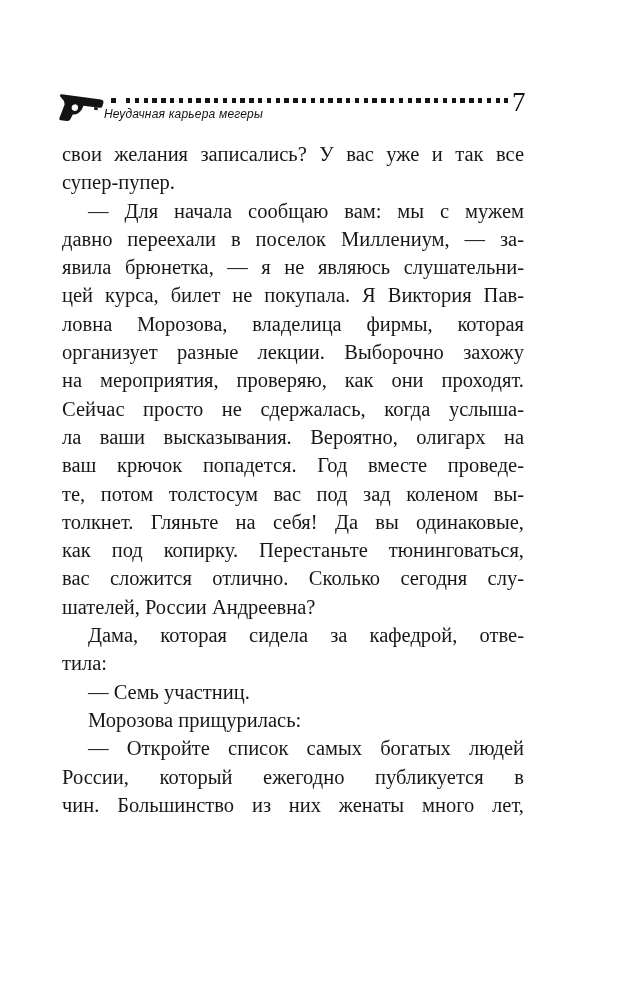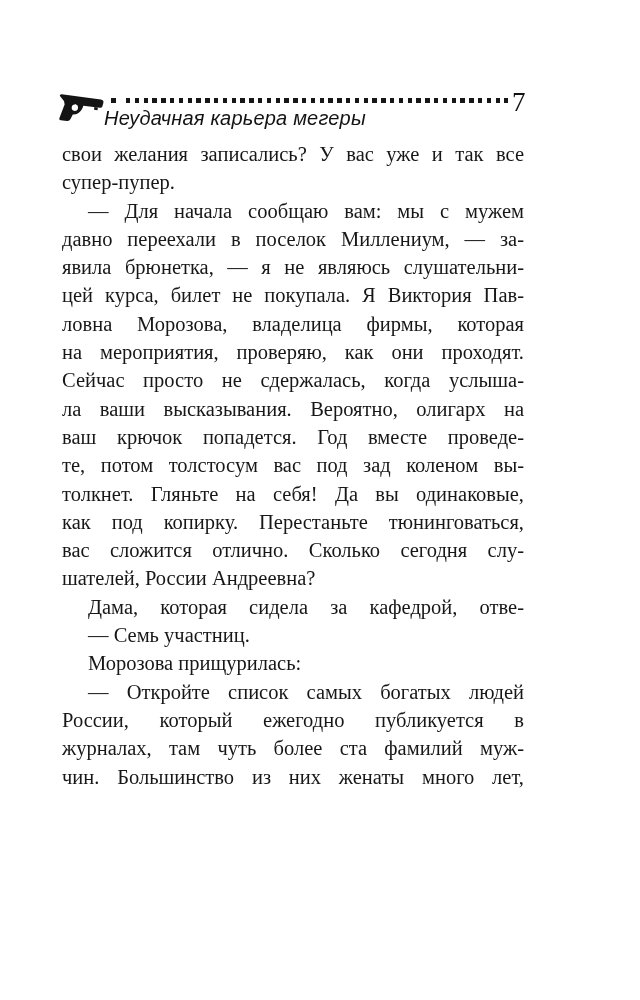--- a/index.html
+++ b/index.html
@@ -13,21 +13,21 @@
   
   .hdr { position:absolute; left:0; top:0; width:640px; height:140px; }
   .gun { position:absolute; left:57px; top:91px; width:47px; height:31px;
          transform:rotate(7deg); transform-origin:30% 50%; }
   .dot-first { position:absolute; left:111px; top:98px; width:4.6px; height:4.6px;
                background:var(--ink); }
   .dots-run { position:absolute; left:126px; top:98px; width:382px; height:4.6px;
               background:repeating-linear-gradient(90deg, var(--ink) 0 4.4px, transparent 4.4px 8.8px); }
   .running-title { position:absolute; left:104px; top:107px;
                    font-family:"Liberation Sans", sans-serif; font-style:italic;
-                   font-size:20px; letter-spacing:.2px; color:#121212; white-space:nowrap; }
+                   font-size:12px; letter-spacing:.2px; color:#121212; white-space:nowrap; }
   .pageno { position:absolute; left:512px; top:89px; font-size:27px; line-height:1;
             font-family:"Liberation Serif", serif; color:#111; }
   
   .text-column { position:absolute; left:62px; top:140px; width:462px; }
   .line {
     font-size:20.5px; line-height:28.3px; white-space:nowrap;
     text-align:justify; text-align-last:justify; color:#171717;font-family:Liberation Serif, serif;
   }
   .line.last { text-align-last:left; }
   .line.indent { text-indent:26px; }
@@ -54,40 +54,41 @@
       <div>
         <div class="line">свои желания записались? У вас уже и так все</div>
         <div class="line last">супер-пупер.</div>
       </div>
       <div>
         <div class="line indent">— Для начала сообщаю вам: мы с мужем</div>
         <div class="line">давно переехали в поселок Миллениум, — за-</div>
         <div class="line">явила брюнетка, — я не являюсь слушательни-</div>
         <div class="line">цей курса, билет не покупала. Я Виктория Пав-</div>
         <div class="line">ловна Морозова, владелица фирмы, которая</div>
+        <div class="line">организует разные лекции. Выборочно захожу</div>
         <div class="line">на мероприятия, проверяю, как они проходят.</div>
         <div class="line">Сейчас просто не сдержалась, когда услыша-</div>
         <div class="line">ла ваши высказывания. Вероятно, олигарх на</div>
         <div class="line">ваш крючок попадется. Год вместе проведе-</div>
         <div class="line">те, потом толстосум вас под зад коленом вы-</div>
         <div class="line">толкнет. Гляньте на себя! Да вы одинаковые,</div>
         <div class="line">как под копирку. Перестаньте тюнинговаться,</div>
         <div class="line">вас сложится отлично. Сколько сегодня слу-</div>
         <div class="line last">шателей, России Андреевна?</div>
       </div>
       <div>
         <div class="line indent">Дама, которая сидела за кафедрой, отве-</div>
+        <div class="line last">тила:</div>
       </div>
       <div>
         <div class="line last indent">— Семь участниц.</div>
       </div>
       <div>
         <div class="line last indent">Морозова прищурилась:</div>
       </div>
       <div>
         <div class="line indent">— Откройте список самых богатых людей</div>
         <div class="line">России, который ежегодно публикуется в</div>
-        <div class="line">журналах, там чуть более ста фамилий муж-</div>
         <div class="line">чин. Большинство из них женаты много лет,</div>
       </div>
     </div>
 
 </div>
 
 </body></html>

